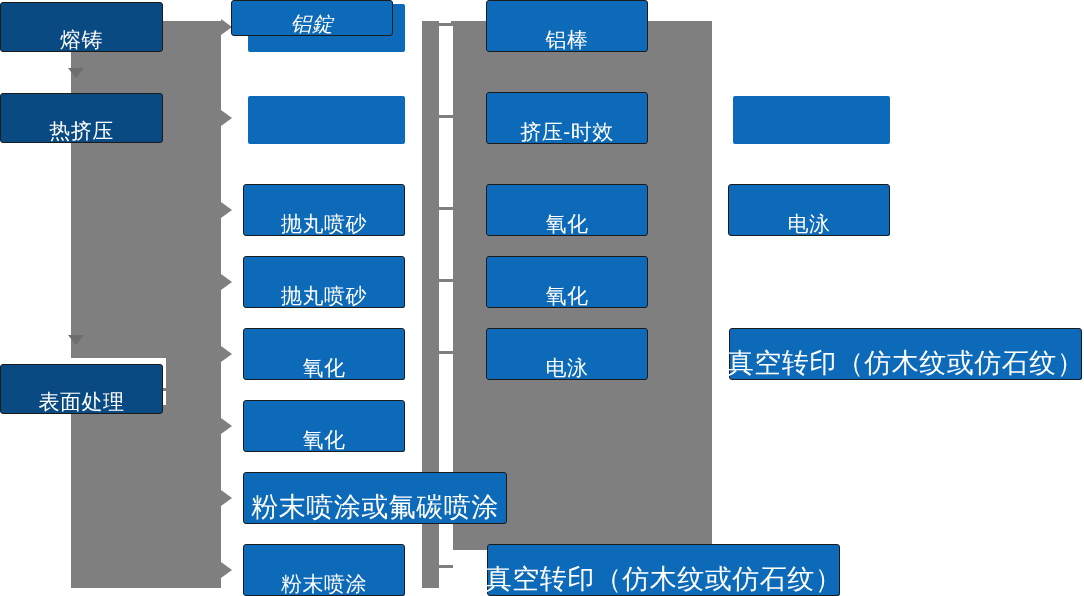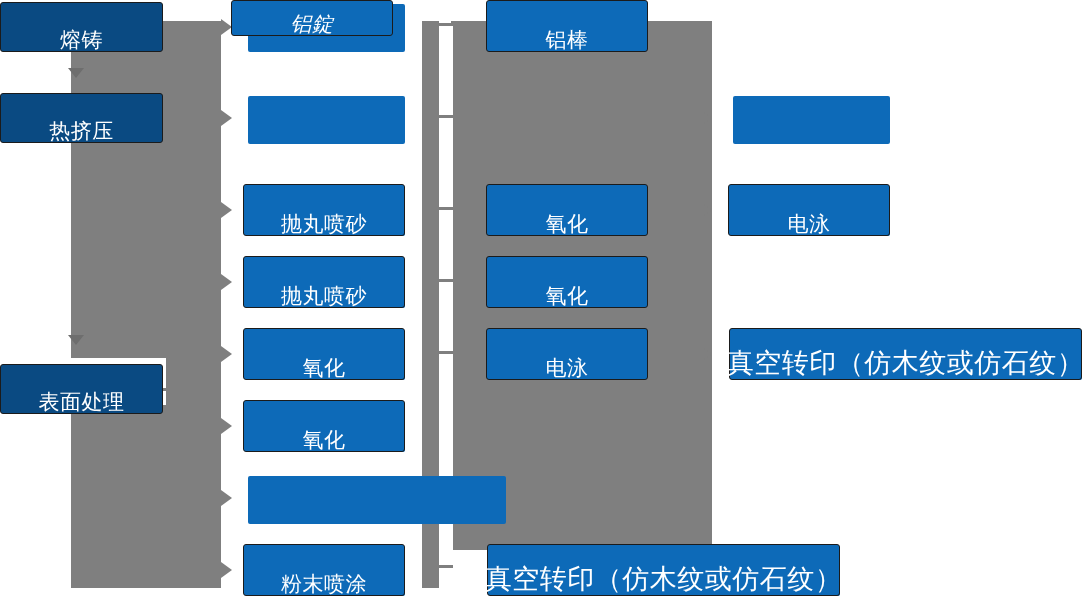--- a/index.html
+++ b/index.html
@@ -163,30 +163,36 @@
   <div class="node bright" style="left:243px; top:328px; width:162px; height:52px;">
     <span>氧化</span>
   </div>
 
   <div class="plate" style="left:248px; top:404px; width:157px; height:48px;"></div>
   <div class="node bright" style="left:243px; top:400px; width:162px; height:52px;">
     <span>氧化</span>
   </div>
 
   <div class="plate" style="left:248px; top:476px; width:258px; height:48px;"></div>
+  <div class="node bright node-wide" style="left:243px; top:472px; width:264px; height:52px;">
+    <span>粉末喷涂或氟碳喷涂</span>
+  </div>
 
   <div class="plate" style="left:248px; top:548px; width:157px; height:48px;"></div>
   <div class="node bright" style="left:486px; top:0px; width:162px; height:52px;">
     <span>铝棒</span>
   </div>
 
   <div class="node bright" style="left:243px; top:544px; width:162px; height:52px;">
     <span>粉末喷涂</span>
   </div>
 
+  <div class="node bright" style="left:486px; top:92px; width:162px; height:52px;">
+    <span>挤压-时效</span>
+  </div>
 
   <div class="node bright" style="left:486px; top:184px; width:162px; height:52px;">
     <span>氧化</span>
   </div>
 
   <div class="node bright" style="left:486px; top:256px; width:162px; height:52px;">
     <span>氧化</span>
   </div>
 
   <div class="node bright" style="left:486px; top:328px; width:162px; height:52px;">

